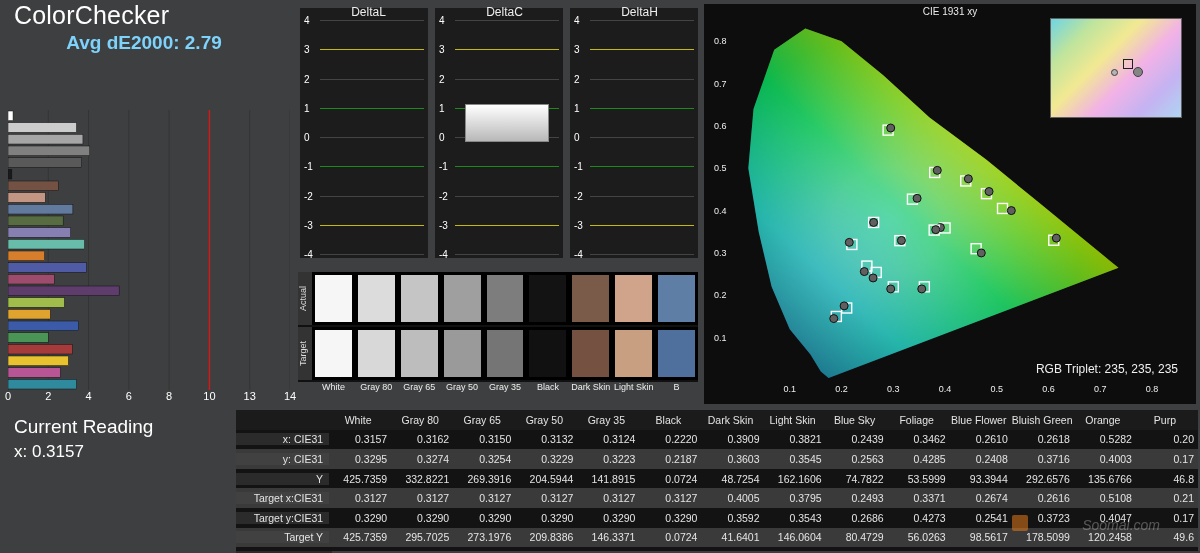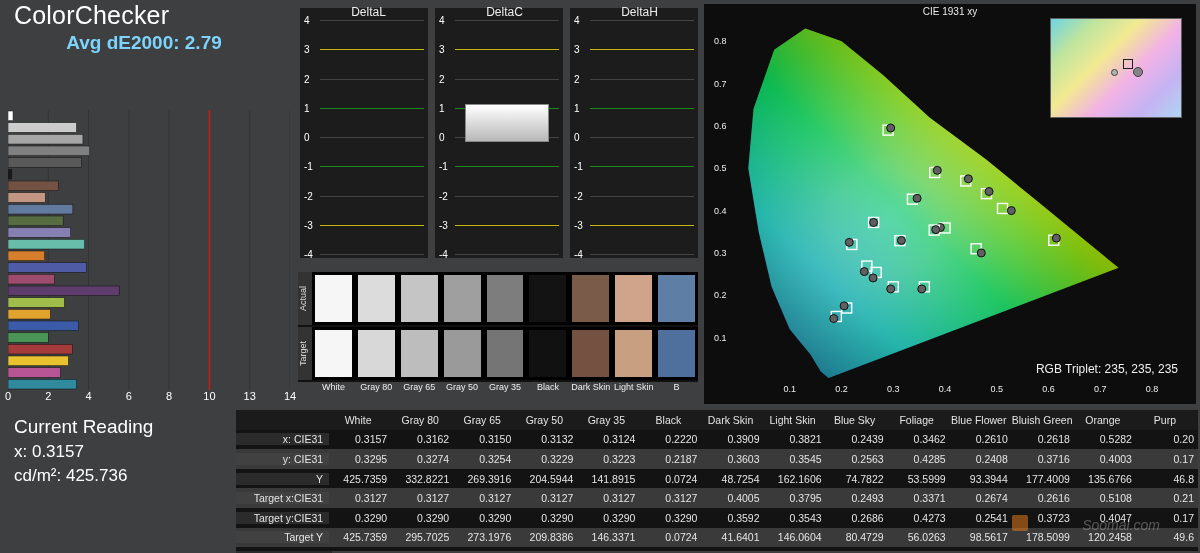--- a/index.html
+++ b/index.html
@@ -492,21 +492,20 @@
   <div class="cie-caption">
     <span>RGB Triplet:</span>
     <span>235, 235, 235</span>
   </div>
 </div>
 
 <div class="current-reading">
   <div class="hdr">Current Reading</div>
   <div id="cr-rows">
       <div class="row">x: 0.3157</div>
-      <div class="row">cd/m²: 425.736</div>
     </div>
 </div>
 
 <div class="data-table" id="data-table">
     <div class="dt-row dt-hdr">
       <div class="dt-label"></div>
       <div class="dt-cell dt-wide">White</div>
       <div class="dt-cell dt-wide">Gray 80</div>
       <div class="dt-cell dt-wide">Gray 65</div>
       <div class="dt-cell dt-wide">Gray 50</div>
@@ -561,21 +560,21 @@
       <div class="dt-cell dt-wide">332.8221</div>
       <div class="dt-cell dt-wide">269.3916</div>
       <div class="dt-cell dt-wide">204.5944</div>
       <div class="dt-cell dt-wide">141.8915</div>
       <div class="dt-cell dt-wide">0.0724</div>
       <div class="dt-cell dt-wide">48.7254</div>
       <div class="dt-cell dt-wide">162.1606</div>
       <div class="dt-cell dt-wide">74.7822</div>
       <div class="dt-cell dt-wide">53.5999</div>
       <div class="dt-cell dt-wide">93.3944</div>
-      <div class="dt-cell dt-wide">177.4009</div>
+      <div class="dt-cell dt-wide">292.6576</div>
       <div class="dt-cell dt-wide">135.6766</div>
       <div class="dt-cell dt-wide">46.8</div>
     </div>
     <div class="dt-row dt-alt">
       <div class="dt-label">Target x:CIE31</div>
       <div class="dt-cell dt-wide">0.3127</div>
       <div class="dt-cell dt-wide">0.3127</div>
       <div class="dt-cell dt-wide">0.3127</div>
       <div class="dt-cell dt-wide">0.3127</div>
       <div class="dt-cell dt-wide">0.3127</div>

